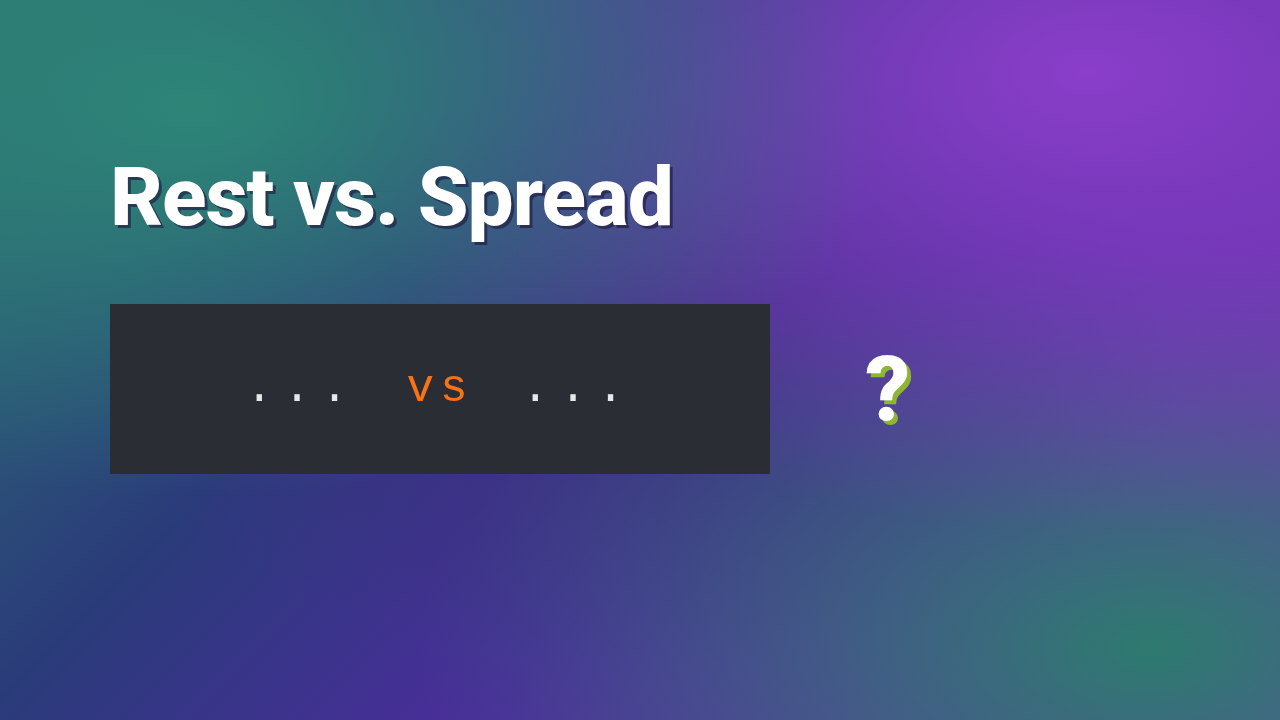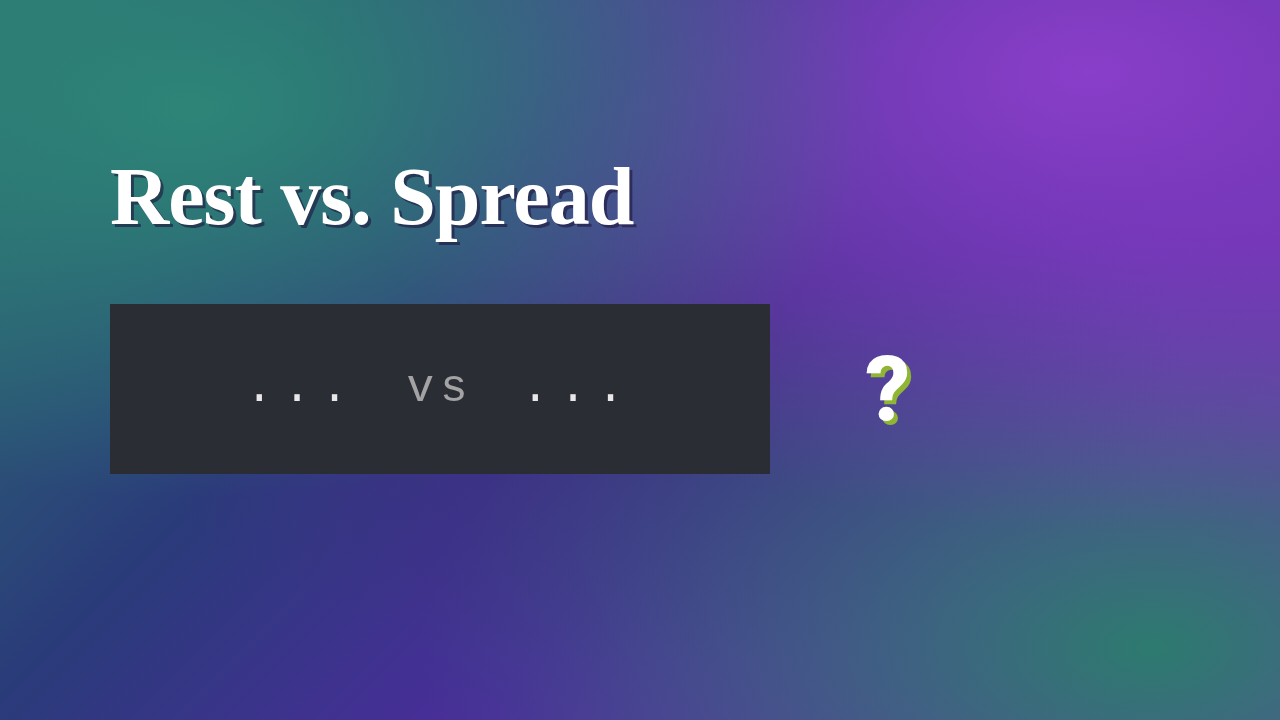--- a/index.html
+++ b/index.html
@@ -24,21 +24,20 @@
       padding-left: 110px;
     }
     .title {
       color: #ffffff;
       font-size: 82px;
       font-weight: 800;
       line-height: 1.15;
       letter-spacing: -1px;
       text-shadow: 3px 3px 0px rgba(30, 20, 60, 0.6);
       margin-bottom: 60px;
-      font-family: Liberation Serif, serif;
     }
     .code-row {
       display: flex;
       align-items: center;
       gap: 95px;
     }
     .code-box {
       background: #2b2d35;
       width: 660px;
       height: 170px;
@@ -48,21 +47,21 @@
       gap: 48px;
       font-family: "Consolas", "Monaco", "Courier New", monospace;
       font-size: 46px;
       font-weight: 500;
       letter-spacing: 10px;
     }
     .dots {
       color: #e8e8e8;
     }
     .vs {
-      color: #a3a3a3;
+      color: #f97316;
       letter-spacing: 6px;
     }
     .question {
       color: #ffffff;
       font-size: 90px;
       font-weight: 800;
       text-shadow: 4px 4px 0px #8fb534;
     }
   </style>
 </head>

